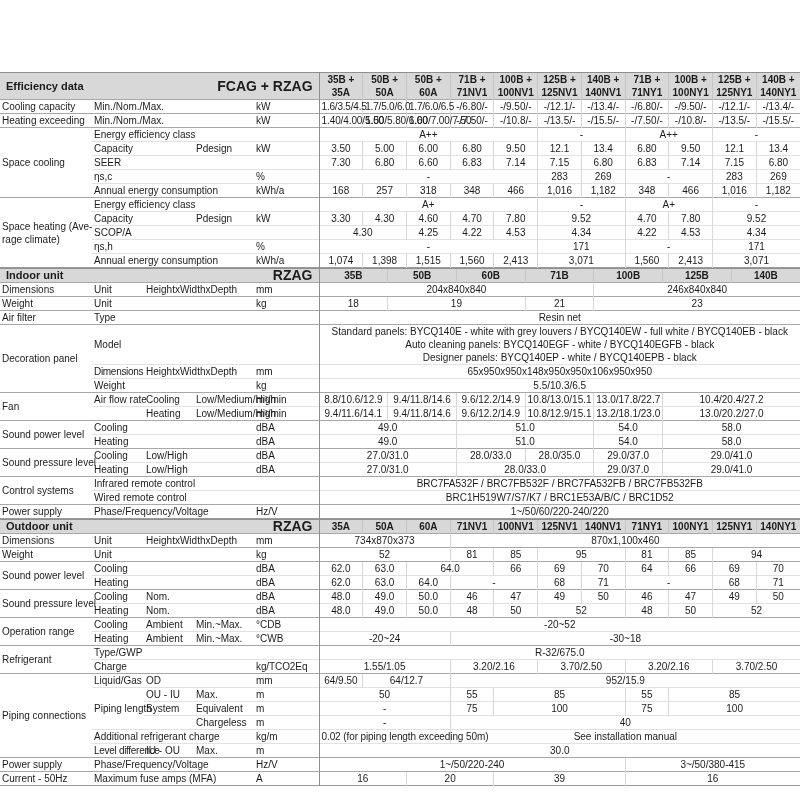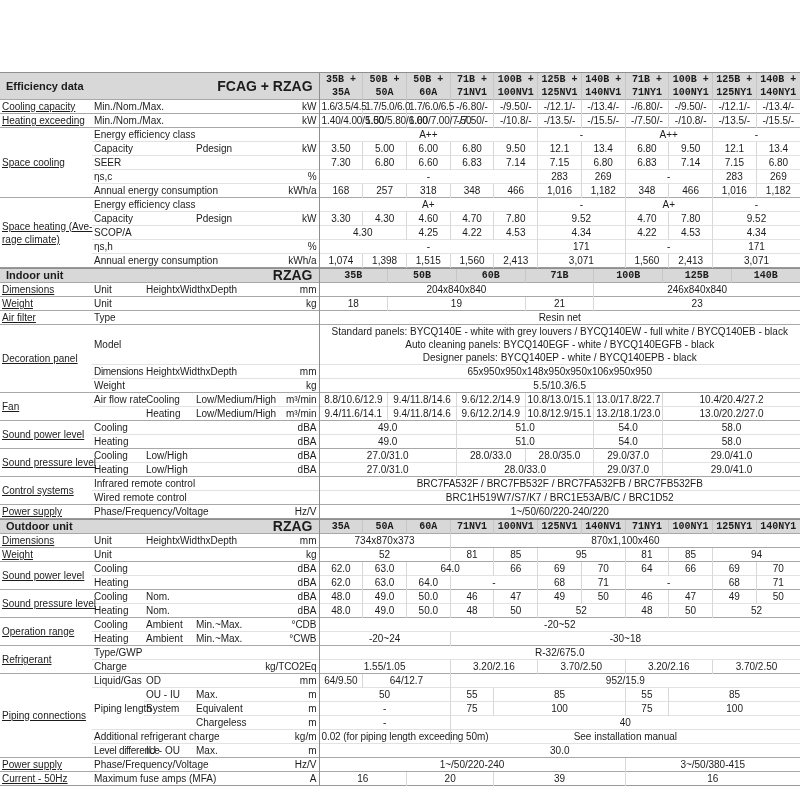--- a/index.html
+++ b/index.html
@@ -7,25 +7,25 @@
   .sheet{padding-top:72px;width:800px;border-radius:32px;}
   table.spec{border-collapse:collapse;table-layout:fixed;width:800px;border-bottom:1px solid #9a9a9a;}
   table.spec td{height:13px;padding:0 2px;font-size:10px;line-height:11px;white-space:nowrap;overflow:visible;border-top:1px solid #e2e2e2;vertical-align:middle;}
   tr.gs td{border-top:1px solid #a8a8a8;}
   tr.band td{background:#d8d8d8;font-weight:bold;border-top:1px solid #8f8f8f;}
   tr.band2 td{height:24px;}
   td.bandtitle{padding:0;}
   .bandflex{display:flex;justify-content:space-between;align-items:center;padding:0 4px;}
   .bandflex .ttl{font-size:11px;}
   .bandflex .code{font-size:14px;}
-  td.colhead{text-align:center;border-left:1px solid #c6c6c6;font-size:10px;line-height:11px;font-family:Liberation Mono, monospace;}
+  td.colhead{text-align:center;border-left:1px solid #c6c6c6;font-size:10px;line-height:11px;}
   td.colhead.vfirst{border-left:1px solid #8f8f8f;}
-  td.cat{padding-left:4px;vertical-align:top;padding-top:1px;text-decoration:underline;}
+  td.cat{padding-left:4px;vertical-align:top;padding-top:1px;}
   td.sub{padding-left:4px;}
-  td.unit{text-align:right;padding-right:4px;}
+  td.unit{padding-right:4px;}
   td.val{text-align:center;border-left:1px solid #d8d8d8;}
   td.val.vfirst{border-left:1px solid #8f8f8f;}
   .sm{font-size:9px;letter-spacing:-0.2px;}
   .xs{font-size:7.5px;letter-spacing:-0.1px;}
   .cnd{font-size:9px;letter-spacing:-0.3px;}
   td .ln{text-align:inherit;line-height:13px;}
 </style>
 </head>
 <body>
 

